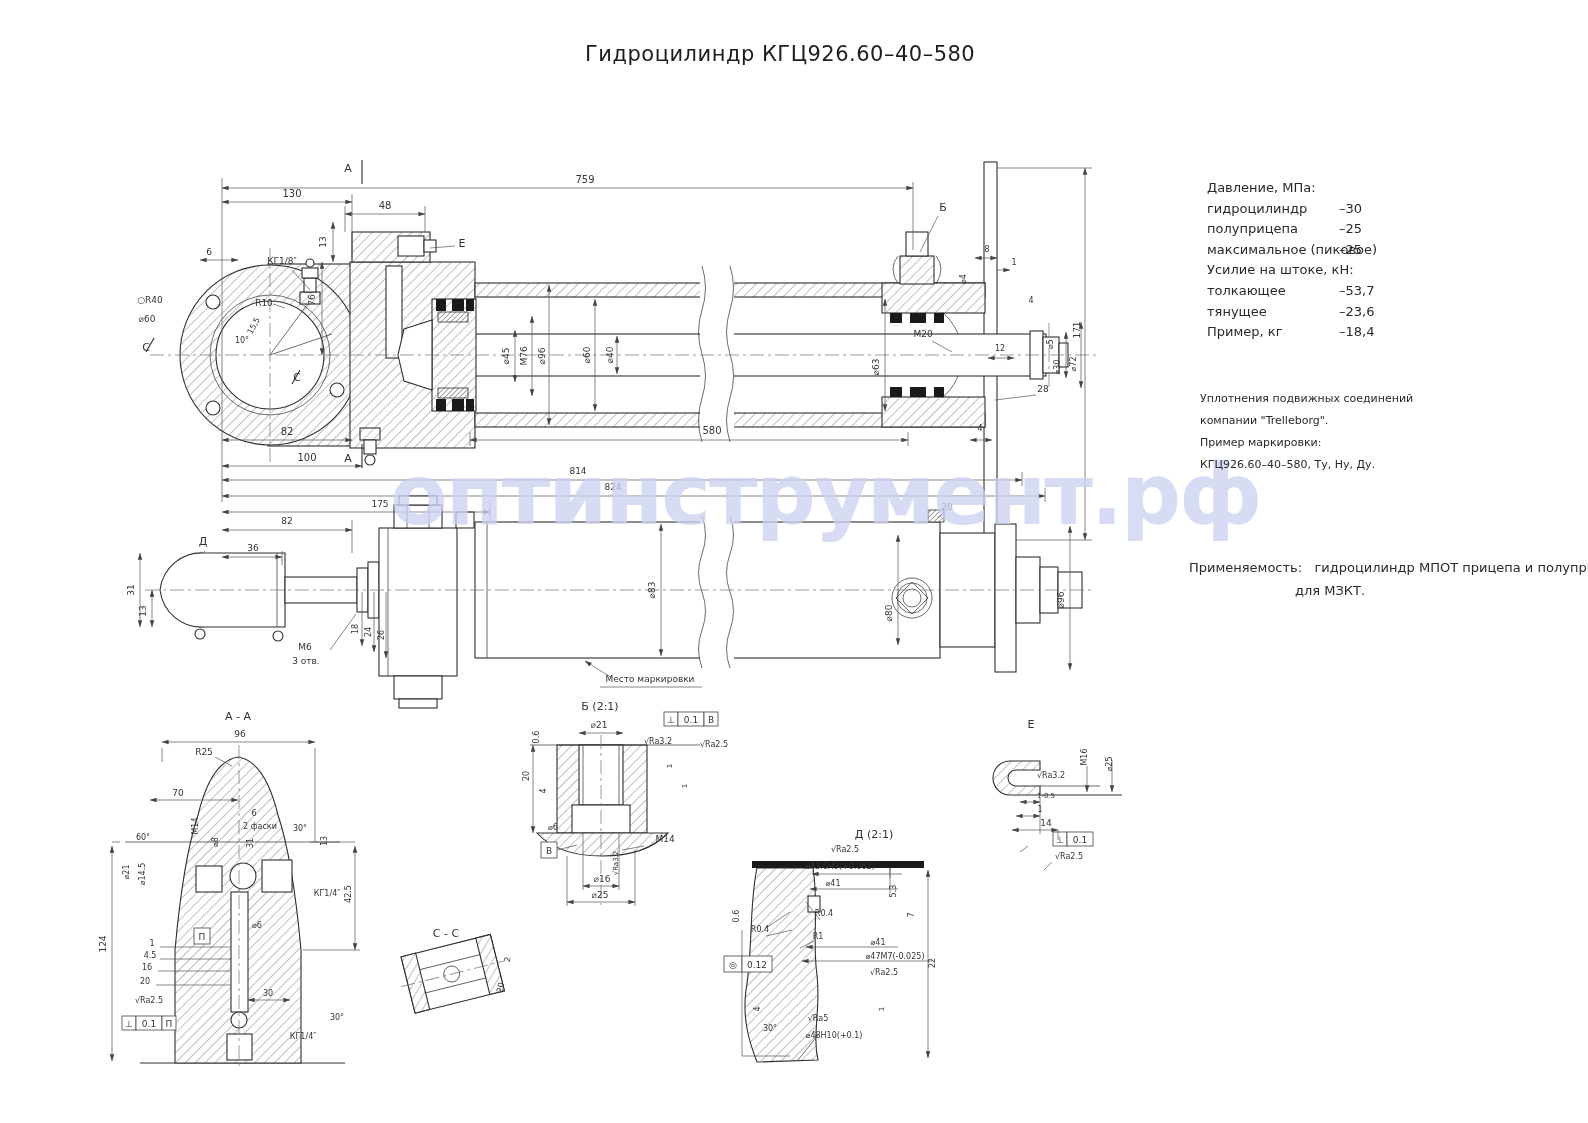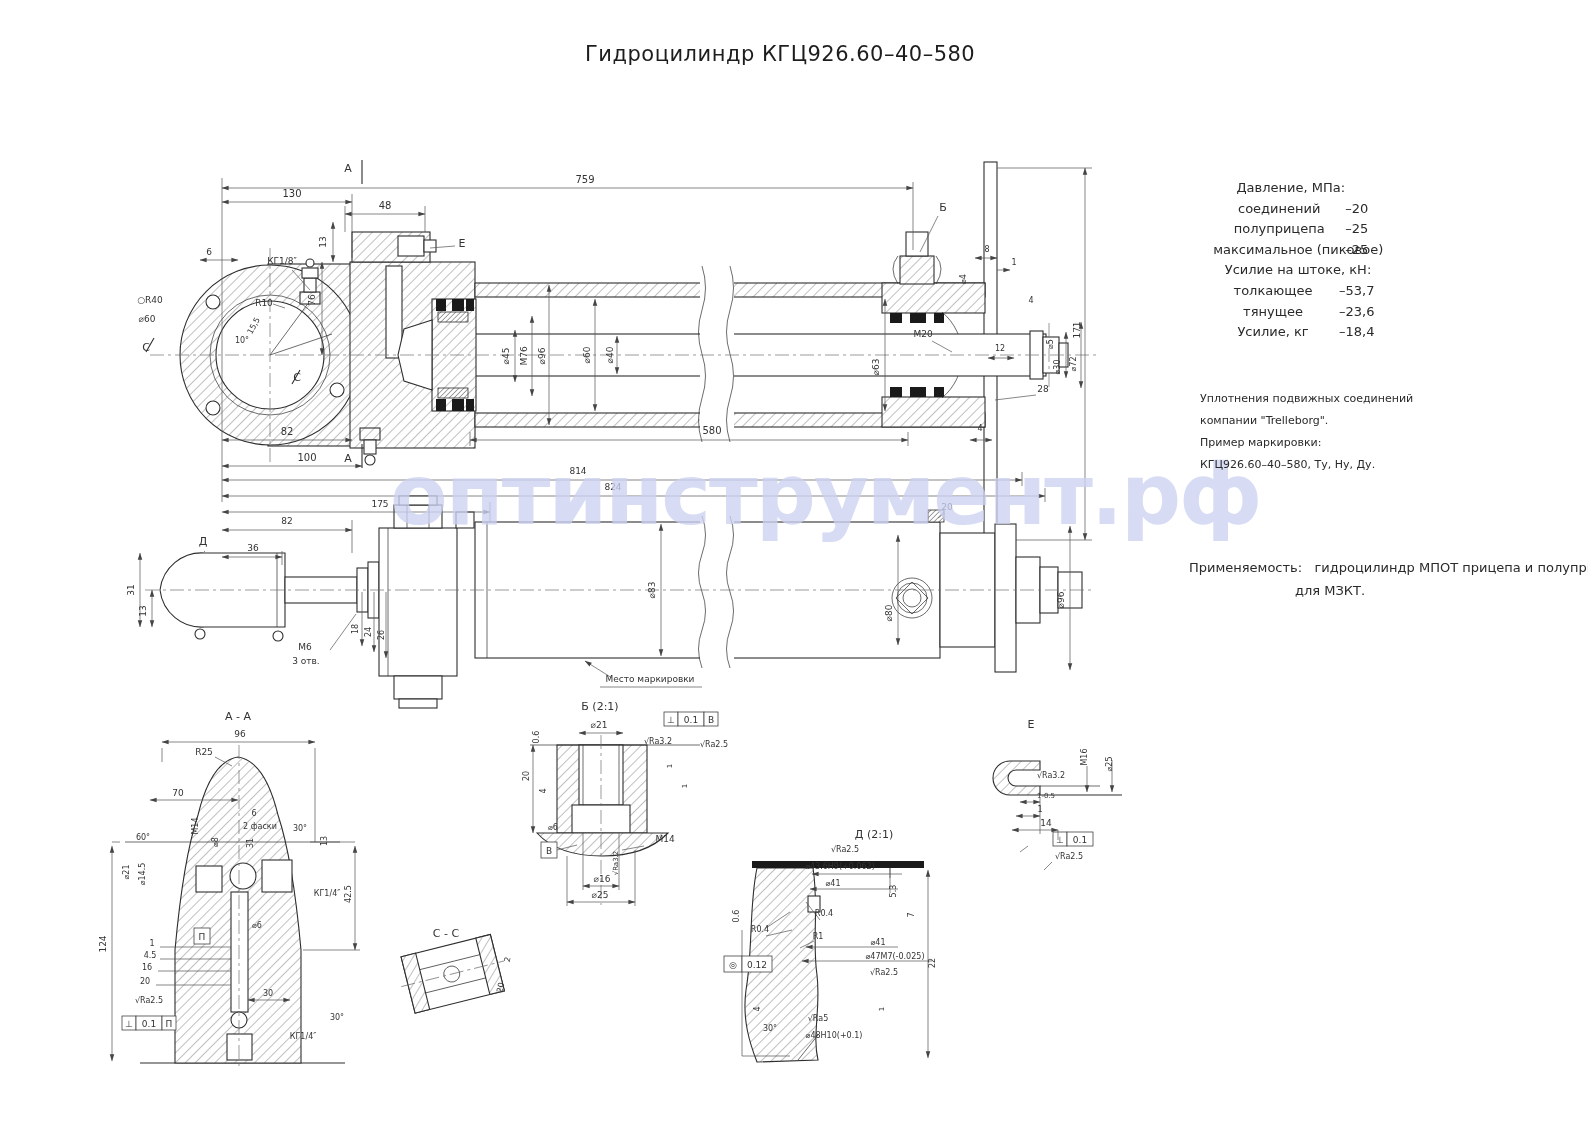--- a/index.html
+++ b/index.html
@@ -13,21 +13,21 @@
   .cl{stroke:#707070;stroke-width:0.7;stroke-dasharray:14 4 3 4;fill:none;}
   .wh{fill:#fff;stroke:#2e2e2e;stroke-width:1.1;}
   .ht{fill:url(#h1);stroke:#2e2e2e;stroke-width:1.1;}
   .hs{fill:url(#h2);stroke:#2e2e2e;stroke-width:0.8;}
   .blk{fill:#1a1a1a;stroke:none;}
   .fr{fill:#fff;stroke:#444;stroke-width:0.8;}
   .frt{font-family:"DejaVu Sans",sans-serif;fill:#333;font-size:9px;text-anchor:middle;}
   #title{position:absolute;left:585px;top:42px;font-size:21px;letter-spacing:0.5px;
          font-family:"DejaVu Sans",sans-serif;color:#1d1d1d;}
   #specs{position:absolute;left:1207px;top:178px;font-size:13px;line-height:20.6px;
-         font-family:"DejaVu Sans",sans-serif;color:#2a2a2a;white-space:nowrap;text-align:center;}
+         font-family:"DejaVu Sans",sans-serif;color:#2a2a2a;white-space:nowrap;}
   .srow .sl{display:inline-block;width:132px;}
   #notes{position:absolute;left:1200px;top:388px;font-size:11px;line-height:22px;
          font-family:"DejaVu Sans",sans-serif;color:#2a2a2a;white-space:nowrap;}
   #apply{position:absolute;left:1189px;top:556px;font-size:13px;line-height:23px;
          font-family:"DejaVu Sans",sans-serif;color:#2a2a2a;white-space:nowrap;}
   #apply .ind{margin-left:106px;}
 </style>
 </head>
 <body>
 
@@ -413,27 +413,27 @@
         <text x="1040" y="812" font-size="8" text-anchor="middle" class="lbl">1</text>
         <text x="1046" y="826" font-size="9" text-anchor="middle" class="lbl">14</text>
         <text x="1069" y="859" font-size="8" text-anchor="middle" class="lbl">√Ra2.5</text>
       </g>
 
   <text x="390" y="524" font-size="84" font-weight="600" letter-spacing="-2" fill="#ccd2f1" opacity="0.78" font-family="DejaVu Sans, sans-serif">оптинструмент.рф</text>
 </svg>
 
 <div id="specs">
   <div class="srow"><span class="sl">Давление, МПа:</span><span></span></div>
-  <div class="srow"><span class="sl">соединений</span><span>–20</span></div>
+  <div class="srow"><span class="sl">гидроцилиндр</span><span>–30</span></div>
   <div class="srow"><span class="sl">полуприцепа</span><span>–25</span></div>
   <div class="srow"><span class="sl">максимальное (пиковое)</span><span>–25</span></div>
   <div class="srow"><span class="sl">Усилие на штоке, кН:</span><span></span></div>
   <div class="srow"><span class="sl">толкающее</span><span>–53,7</span></div>
   <div class="srow"><span class="sl">тянущее</span><span>–23,6</span></div>
-  <div class="srow"><span class="sl">Усилие, кг</span><span>–18,4</span></div>
+  <div class="srow"><span class="sl">Пример, кг</span><span>–18,4</span></div>
 </div>
 
 <div id="notes">
   <div>Уплотнения подвижных соединений</div>
   <div>компании "Trelleborg".</div>
   <div>Пример маркировки:</div>
   <div>КГЦ926.60–40–580, Ту, Ну, Ду.</div>
 </div>
 
 <div id="apply">

